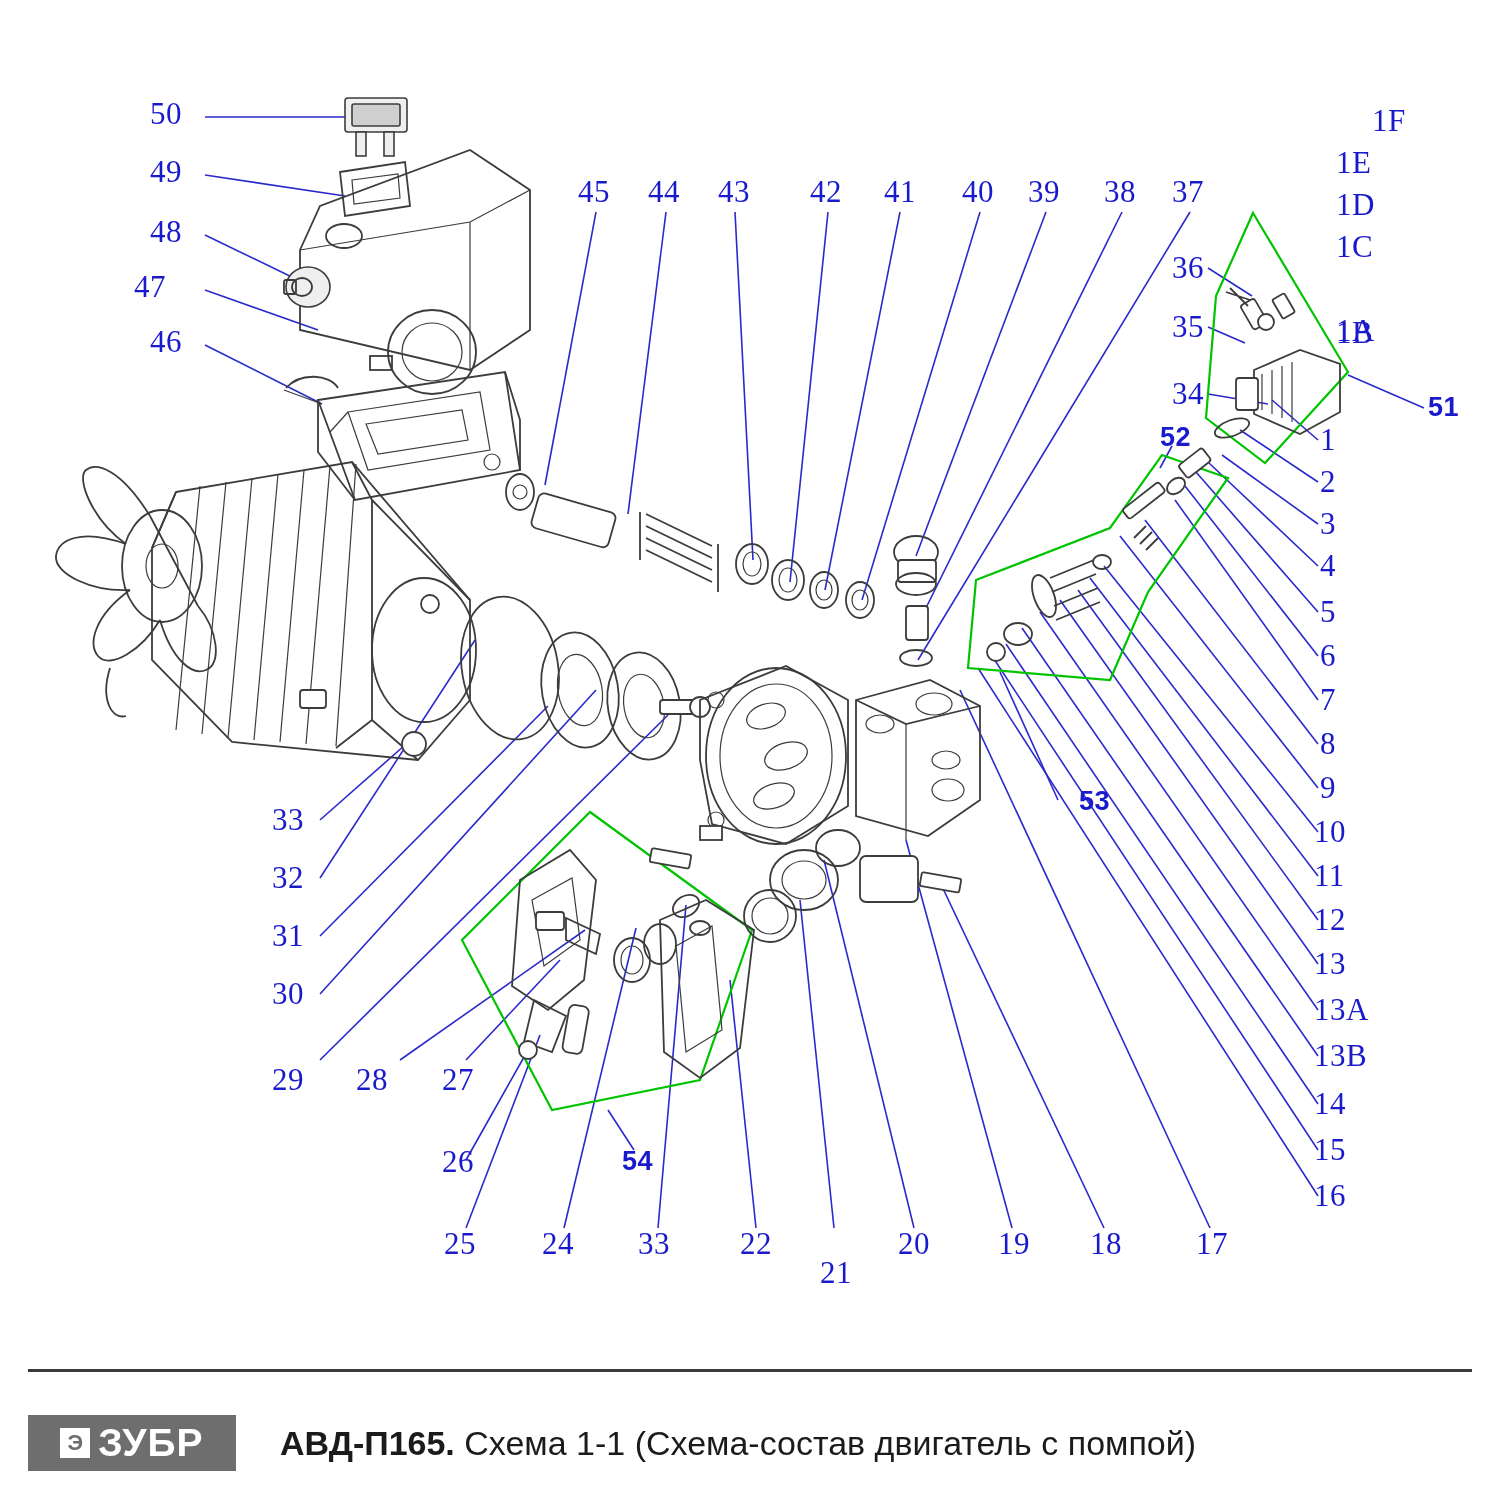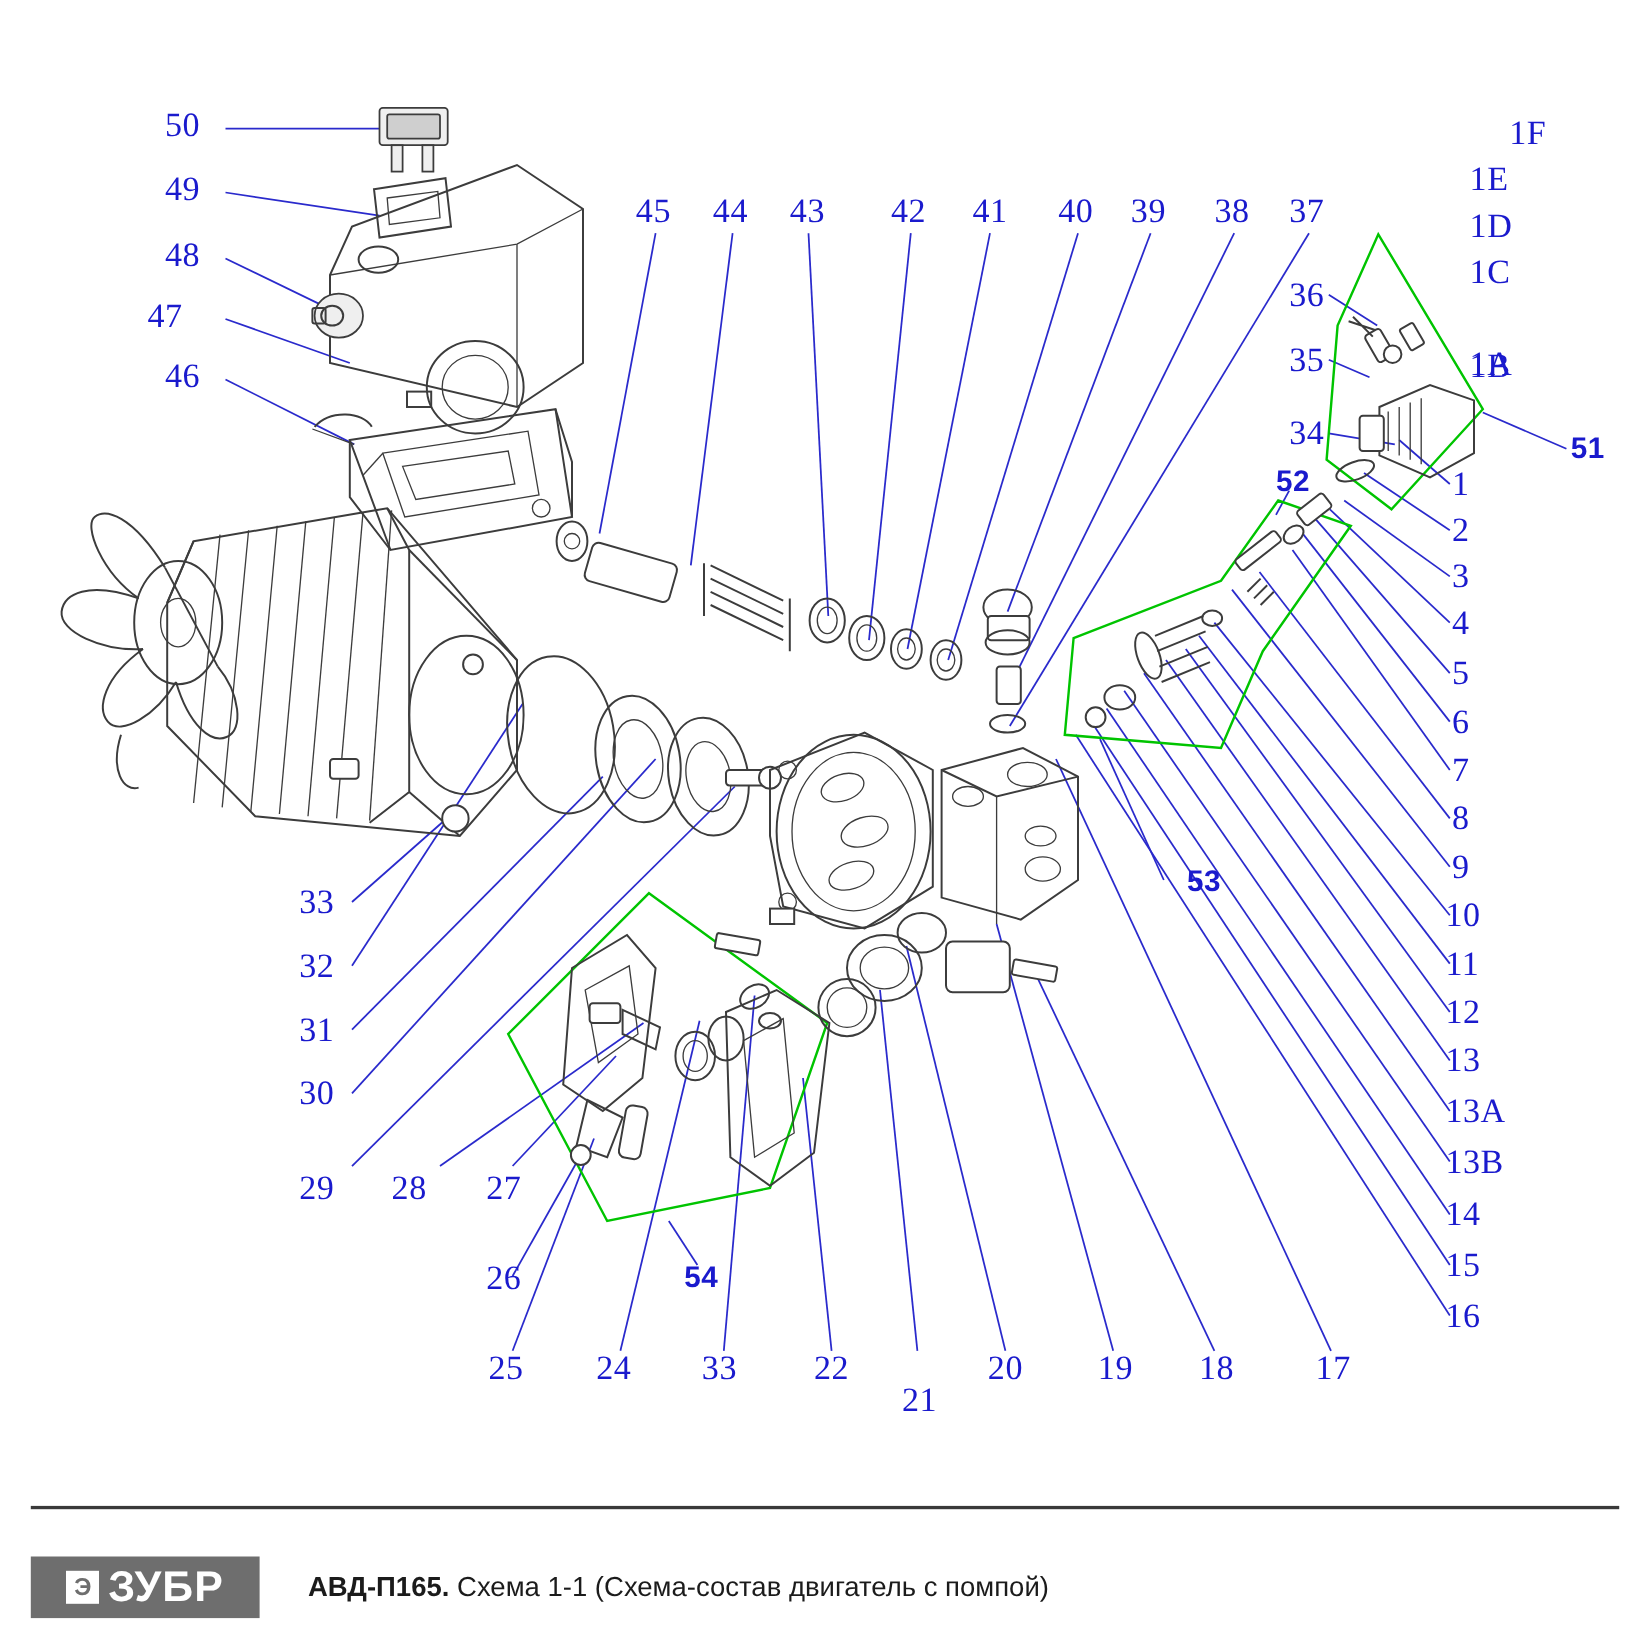--- a/index.html
+++ b/index.html
@@ -90,21 +90,21 @@
   #logo .logo-text {
     color: #ffffff;
     font-family: "Liberation Sans", sans-serif;
     font-weight: bold;
     font-size: 39px;
     letter-spacing: 1px;
   }
   #caption {
     margin-left: 44px;
     font-family: "Liberation Sans", sans-serif;
-    font-size: 25px;
+    font-size: 34px;
     color: #1b1b1b;
     white-space: nowrap;
   }
   #caption .model {
     font-weight: bold;
   }
 </style>
 </head>
 <body>
 

